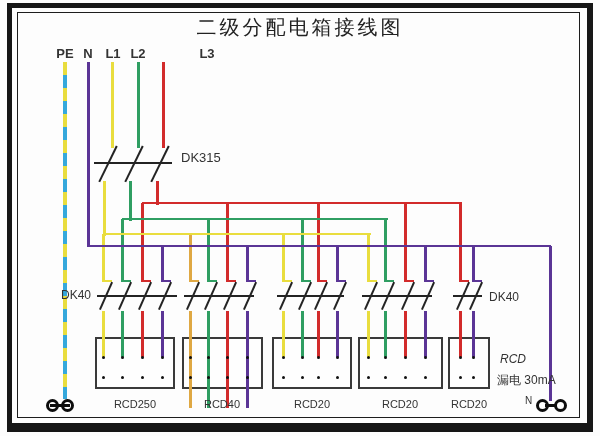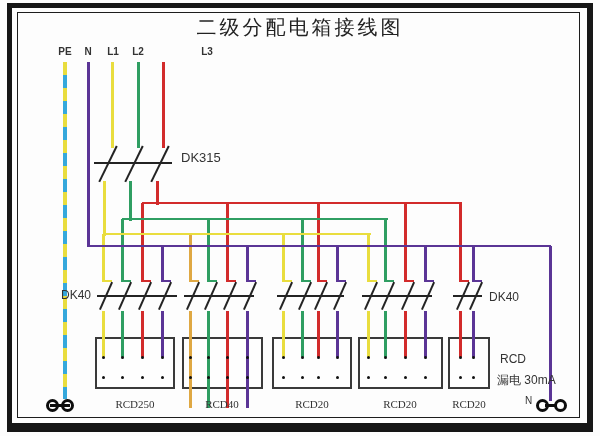--- a/index.html
+++ b/index.html
@@ -5,23 +5,23 @@
   html,body{margin:0;padding:0;background:#fff;}
   #page{position:relative;width:600px;height:436px;background:#fdfdfd;overflow:hidden;
         font-family:"Liberation Sans","DejaVu Sans",sans-serif;}
   
   #outer-frame{position:absolute;left:7px;top:3px;right:7px;bottom:4px;
                border:5px solid #161616;border-bottom-width:9px;border-right-width:6px;}
   #inner-frame{position:absolute;left:17px;top:12px;right:20px;bottom:18px;
                border:1.5px solid #1d1d1d;}
   .lbl{position:absolute;color:#2e2e2e;white-space:nowrap;}
   #title{left:0;top:14px;width:100%;text-align:center;font-size:20px;letter-spacing:3px;color:#222;}
-  .feeder-lbl{top:46px;width:26px;text-align:center;font-size:10px;font-weight:bold;color:#333;}
+  .feeder-lbl{top:46px;width:26px;text-align:center;font-size:13px;font-weight:bold;color:#333;}
   .small-lbl{font-size:12px;color:#333;}
-  .box-lbl{top:398px;width:64px;text-align:center;font-size:11px;color:#333;font-family:Liberation Serif, serif;}
+  .box-lbl{top:398px;width:64px;text-align:center;font-size:11px;color:#333;}
   .wire-v{position:absolute;width:3px;}
   .wire-h{position:absolute;height:2px;}
   .slash{position:absolute;width:2.4px;background:#232323;}
   .tiebar{position:absolute;height:2.2px;background:#232323;}
   .rcd-box{position:absolute;background:#fefefe;border:2px solid #3a3a3a;box-sizing:border-box;}
   .dot{position:absolute;width:3px;height:3px;background:#111;border-radius:50%;}
   .ring{position:absolute;width:13px;height:13px;border:3.5px solid #0d0d0d;border-radius:50%;
         background:#fff;box-sizing:border-box;}
   .ring-bar{position:absolute;height:2.5px;background:#0d0d0d;}
 </style>
@@ -187,16 +187,16 @@
   <div class="lbl small-lbl" style="left:181px;top:150px;font-size:13px;">DK315</div>
   <div class="lbl small-lbl" style="left:61px;top:288px;">DK40</div>
   <div class="lbl small-lbl" style="left:489px;top:290px;">DK40</div>
 
   <div class="lbl box-lbl" style="left:103px;">RCD250</div>
   <div class="lbl box-lbl" style="left:190px;">RCD40</div>
   <div class="lbl box-lbl" style="left:280px;">RCD20</div>
   <div class="lbl box-lbl" style="left:368px;">RCD20</div>
   <div class="lbl box-lbl" style="left:437px;">RCD20</div>
 
-  <div class="lbl small-lbl" style="left:500px;top:352px;">RCD</div>
+  <div class="lbl small-lbl" style="left:500px;top:352px;font-style:italic;">RCD</div>
   <div class="lbl small-lbl" style="left:497px;top:372px;">漏电 30mA</div>
   <div class="lbl small-lbl" style="left:525px;top:395px;font-size:10px;">N</div>
 </div>
 
 </body></html>

